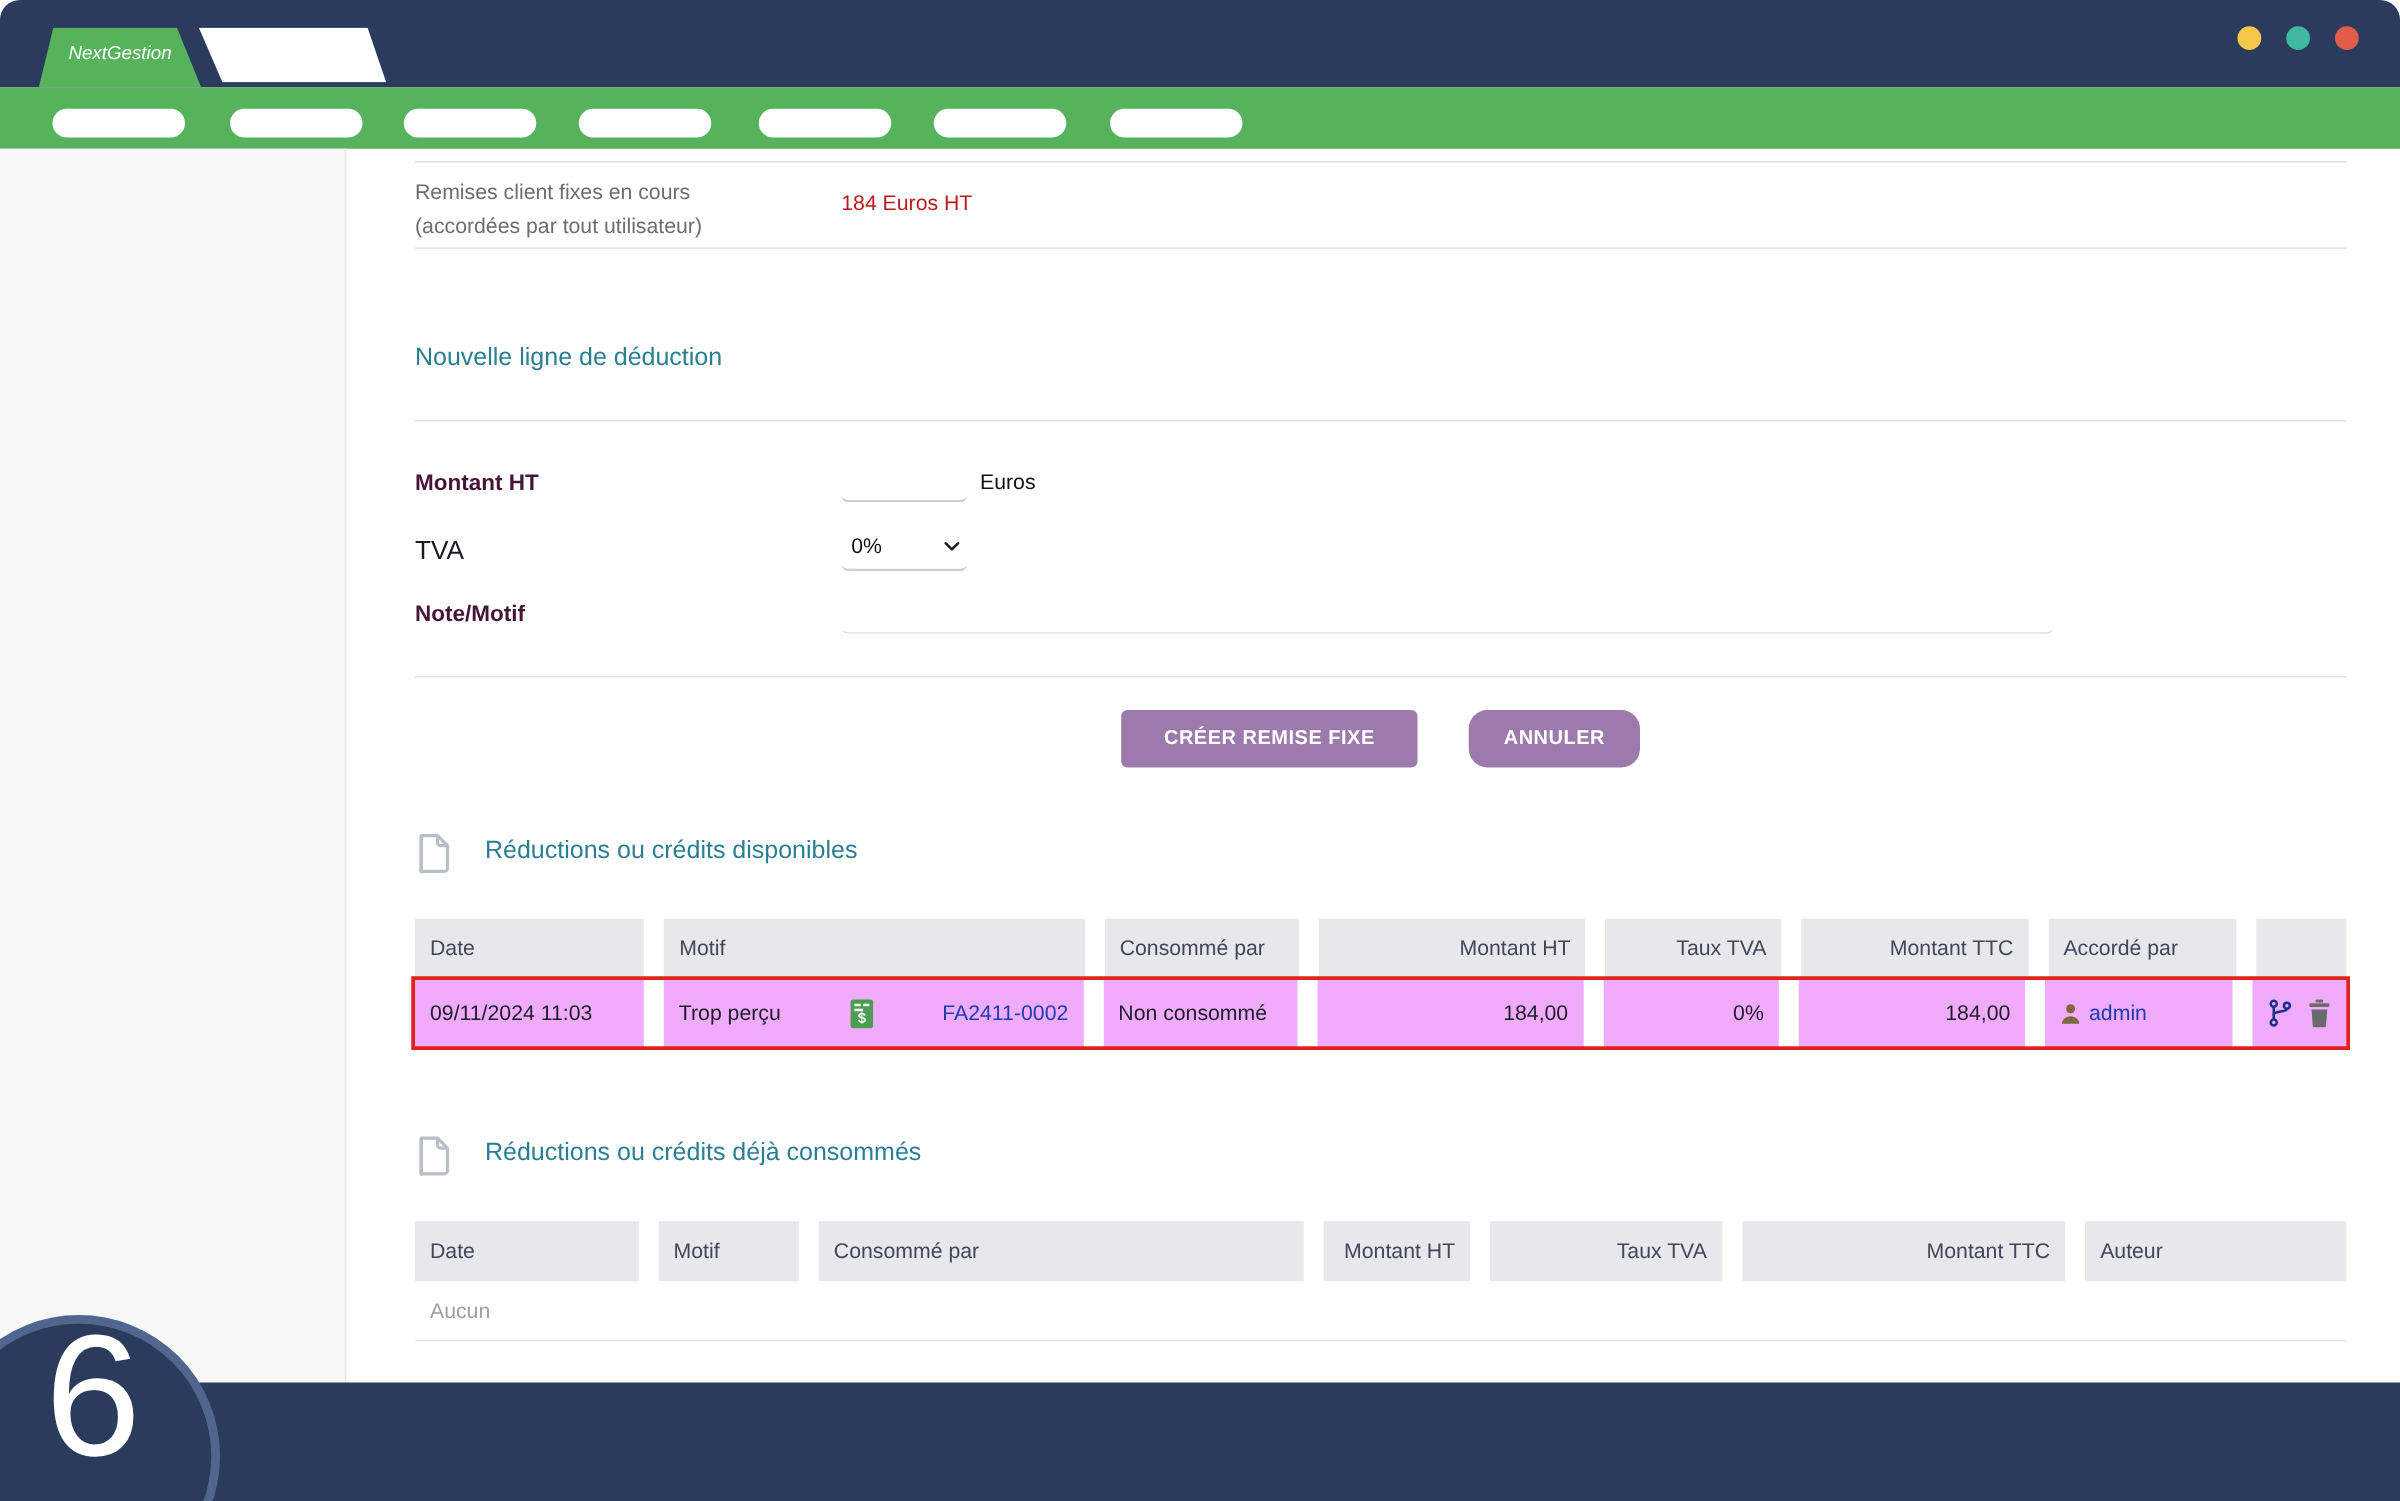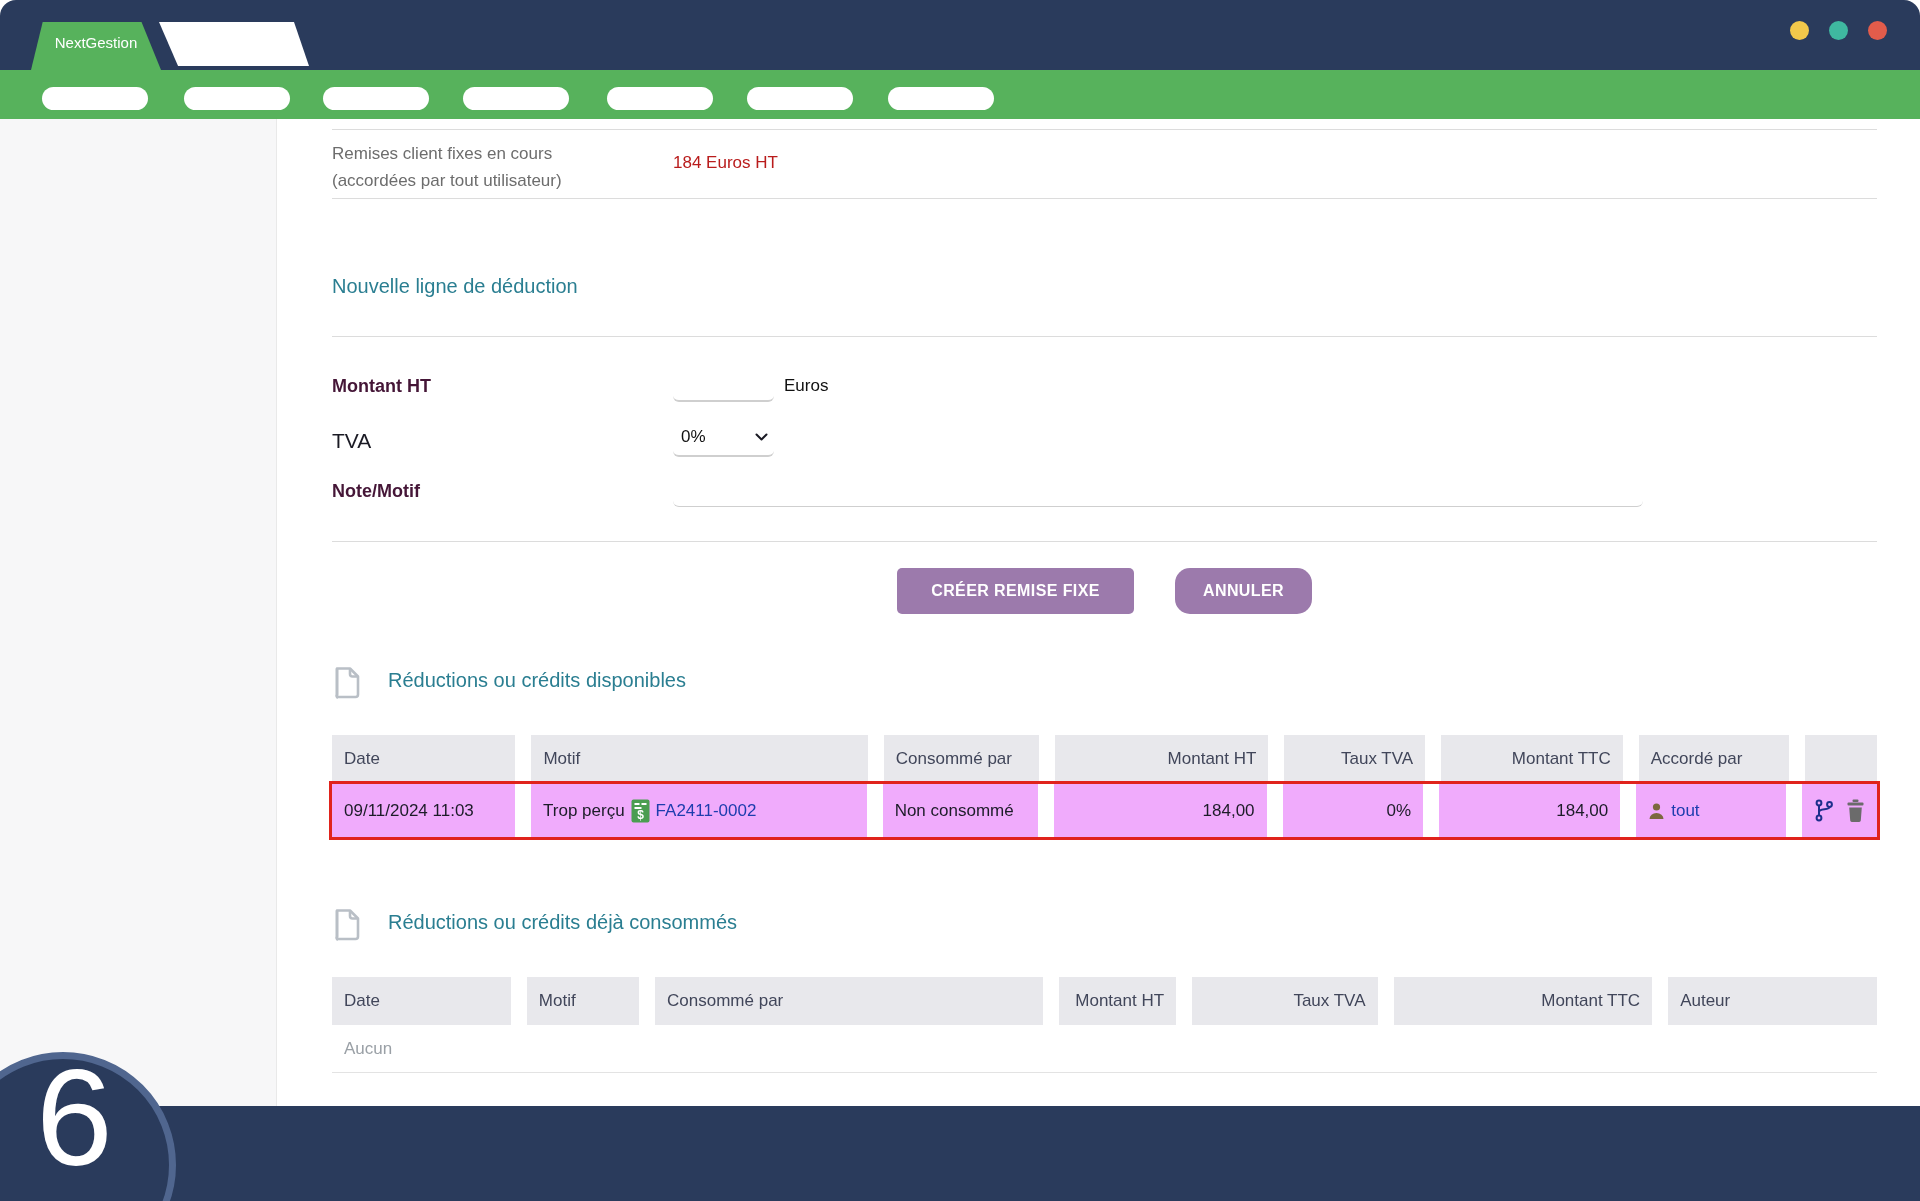--- a/index.html
+++ b/index.html
@@ -6,21 +6,21 @@
   html,body { width:1920px; height:1201px; background:#ffffff; overflow:hidden;
               font-family:"Liberation Sans","DejaVu Sans",sans-serif; color:#1c1c28; }
   .stage { position:absolute; left:0; top:0; width:1920px; height:1201px; background:#ffffff; }
 
   
   .topbar { position:absolute; left:0; top:0; width:1920px; height:70px;
             background:#2a3b5c; border-radius:16px 16px 0 0; }
   .app-tab { position:absolute; left:31px; top:22px; width:130px; height:48px; background:#57b25c;
              clip-path:polygon(9% 0,85% 0,100% 100%,0 100%);
              display:flex; align-items:center; justify-content:center; }
-  .app-tab span { color:#ffffff; font-size:15px; padding-bottom:8px; }
+  .app-tab span { color:#ffffff; font-size:15px; padding-bottom:8px;font-style:italic; }
   .ghost-tab { position:absolute; left:159px; top:22px; width:150px; height:44px; background:#ffffff;
                clip-path:polygon(0 0,90% 0,100% 100%,12.7% 100%); }
   .dot { position:absolute; top:21px; width:19px; height:19px; border-radius:50%; }
   .dot.y { left:1790px; background:#f2c84b; }
   .dot.t { left:1829px; background:#3fb8a0; }
   .dot.r { left:1868px; background:#e25c4b; }
 
   .navbar { position:absolute; left:0; top:70px; width:1920px; height:49px; background:#57b25c; }
   .pill { position:absolute; top:17px; width:106px; height:23px; border-radius:12px; background:#ffffff; }
 
@@ -63,21 +63,21 @@
   .td { background:#f0abfc; font-size:17px; height:55px; display:flex; align-items:center; padding:0 12px; }
   .ralign { justify-content:flex-end; text-align:right; }
   
   .t1c0{width:196px}.t1c1{width:361px}.t1c2{width:166px}.t1c3{width:228px}
   .t1c4{width:150px}.t1c5{width:194px}.t1c6{width:160px}.t1c7{width:76px}
   
   .t2c0{width:189px}.t2c1{width:118px}.t2c2{width:412px}.t2c3{width:123px}
   .t2c4{width:196px}.t2c5{width:274px}.t2c6{width:221px}
 
   .link { color:#1d3dae; text-decoration:none; cursor:pointer; }
-  .motif-cell { gap:6px; }
+  .motif-cell { gap:6px;justify-content:space-between; }
   .user-cell { gap:6px; }
   .action-cell { gap:12px; justify-content:flex-end; }
   .icon-btn { display:inline-flex; cursor:pointer; }
 
   .highlight-box { position:absolute; left:-3px; top:662px; width:1551px; height:59px;
                    border:3px solid #e0231c; pointer-events:none; }
 
   .empty-row { height:48px; display:flex; align-items:center; padding:0 12px;
                color:#9aa0a6; font-size:17px; border-bottom:1px solid #e3e3e3; background:#ffffff; }
 
@@ -184,21 +184,21 @@
         </div>
         <div class="td t1c2">Non consommé</div>
         <div class="td t1c3 ralign">184,00</div>
         <div class="td t1c4 ralign">0%</div>
         <div class="td t1c5 ralign">184,00</div>
         <div class="td t1c6 user-cell">
           <svg width="17" height="18" viewBox="0 0 17 18">
             <circle cx="8.5" cy="5" r="3.6" fill="#7c683e"></circle>
             <path d="M1.5,17 a7,6 0 0 1 14,0 z" fill="#7c683e"></path>
           </svg>
-          <a class="link">tout</a>
+          <a class="link">admin</a>
         </div>
         <div class="td t1c7 action-cell">
           <span class="icon-btn">
             <svg width="20" height="23" viewBox="0 0 20 23">
               <circle cx="5" cy="4" r="2.4" fill="none" stroke="#1d2f8c" stroke-width="2"></circle>
               <circle cx="5" cy="19" r="2.4" fill="none" stroke="#1d2f8c" stroke-width="2"></circle>
               <circle cx="15.5" cy="5.5" r="2.4" fill="none" stroke="#1d2f8c" stroke-width="2"></circle>
               <line x1="5" y1="6.5" x2="5" y2="16.5" stroke="#1d2f8c" stroke-width="2"></line>
               <path d="M5,13 C5,9 15.5,11.5 15.5,8" fill="none" stroke="#1d2f8c" stroke-width="2"></path>
             </svg>

